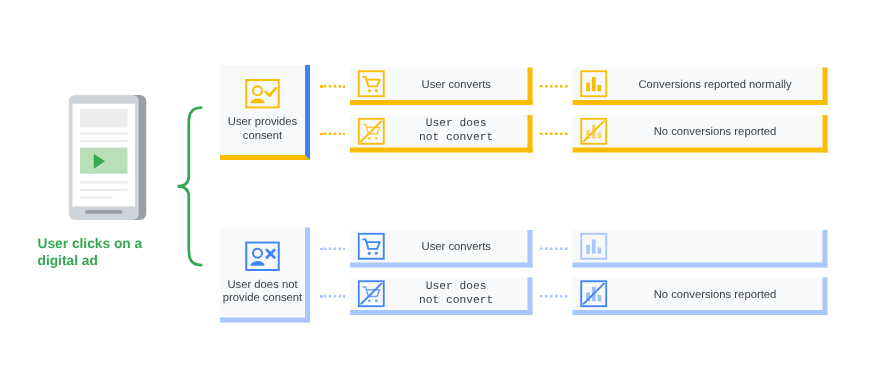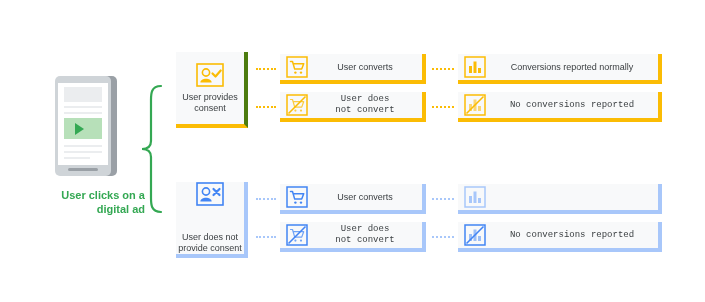--- a/index.html
+++ b/index.html
@@ -82,21 +82,21 @@
     left: 13px; top: 92px;
     width: 30px; height: 3px;
     background: #9aa0a6;
     border-radius: 2px;
   }
   .phone-caption {
     position: absolute;
     left: 30px;
     top: 188px;
     width: 115px;
-    text-align: right;
+    text-align: left;
     color: #34a853;
     font-size: 11px;
     font-weight: bold;
     line-height: 14px;
   }
 
   
   .brace {
     position: absolute;
     left: 139px;
@@ -119,22 +119,22 @@
     top: 0;
     width: 72px;
     height: 76px;
     background: #f8f9fa;
     display: flex;
     flex-direction: column;
     align-items: center;
     justify-content: center;
     box-sizing: border-box;
   }
-  .consent-card.yellow { border-right: 4px solid #4d7c0f; border-bottom: 4px solid #fbbc04; }
-  .consent-card.blue   { border-right: 4px solid #a8c7fa; border-bottom: 4px solid #a8c7fa; justify-content: space-between; }
+  .consent-card.yellow { border-right: 4px solid #3b82f6; border-bottom: 4px solid #fbbc04; }
+  .consent-card.blue   { border-right: 4px solid #a8c7fa; border-bottom: 4px solid #a8c7fa; }
   .consent-card .ic { margin-bottom: 5px; }
   .consent-label {
     font-size: 9px;
     line-height: 11px;
     text-align: center;
     color: #3c4043;
     padding: 0 2px;
   }
 
   
@@ -155,21 +155,21 @@
     font-size: 9px;
     line-height: 11px;
     color: #3c4043;
     padding: 0 18px;
     white-space: pre-line;
   }
 
   .chip.convert   { left: 104px; top: 2px;  width: 146px; }
   .chip.noconvert { left: 104px; top: 40px; width: 146px; font-family: Liberation Mono, monospace; }
   .chip.report1   { left: 282px; top: 2px;  width: 204px; }
-  .chip.report2   { left: 282px; top: 40px; width: 204px; font-family: Liberation Mono, monospace; }
+  .chip.report2   { left: 282px; top: 40px; width: 204px; }
 
   
   .dots {
     position: absolute;
     height: 2px;
     border-top: 2px dotted #fbbc04;
   }
   .dots.blue { border-top-color: #a8c7fa; }
   .dots.d1 { left: 80px;  top: 16px; width: 20px; }
   .dots.d2 { left: 80px;  top: 54px; width: 20px; }

